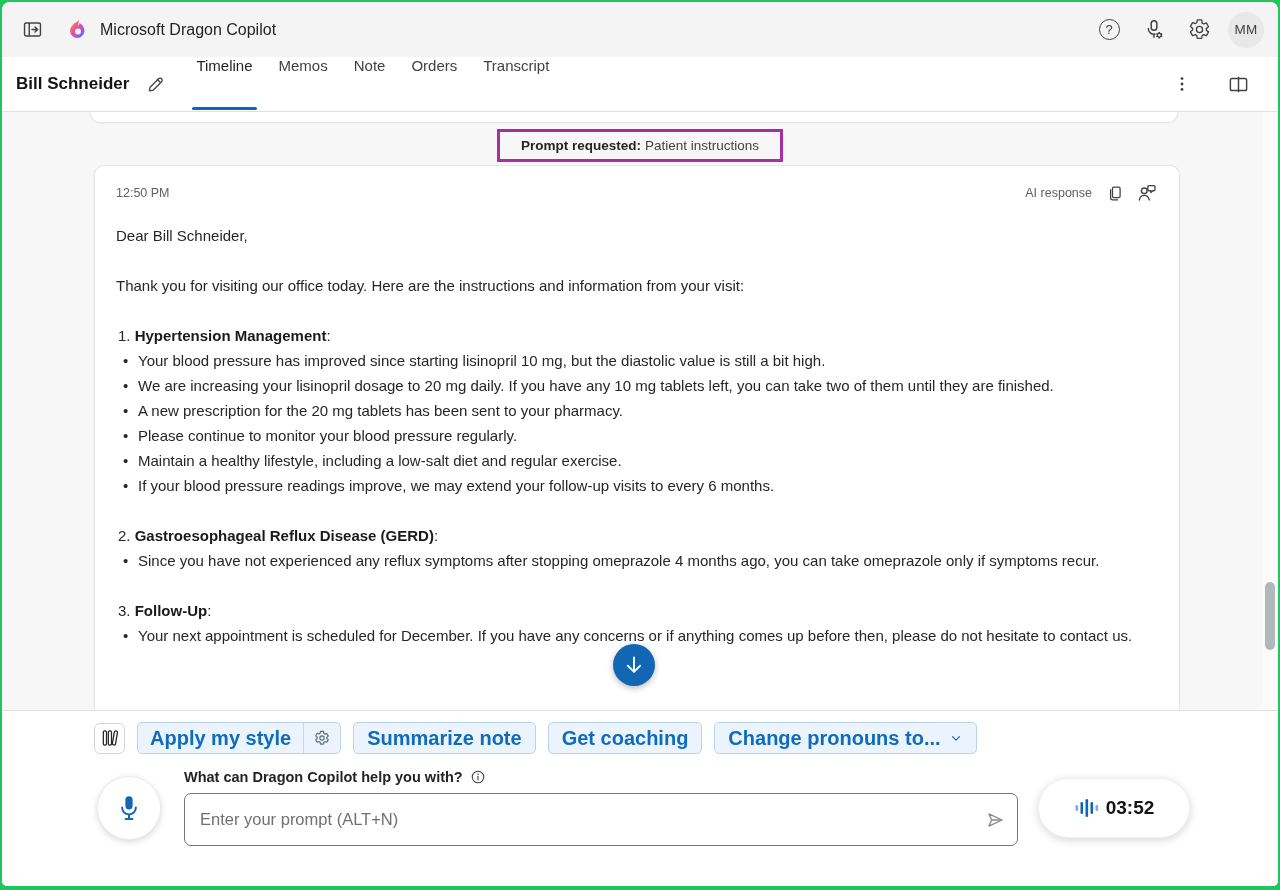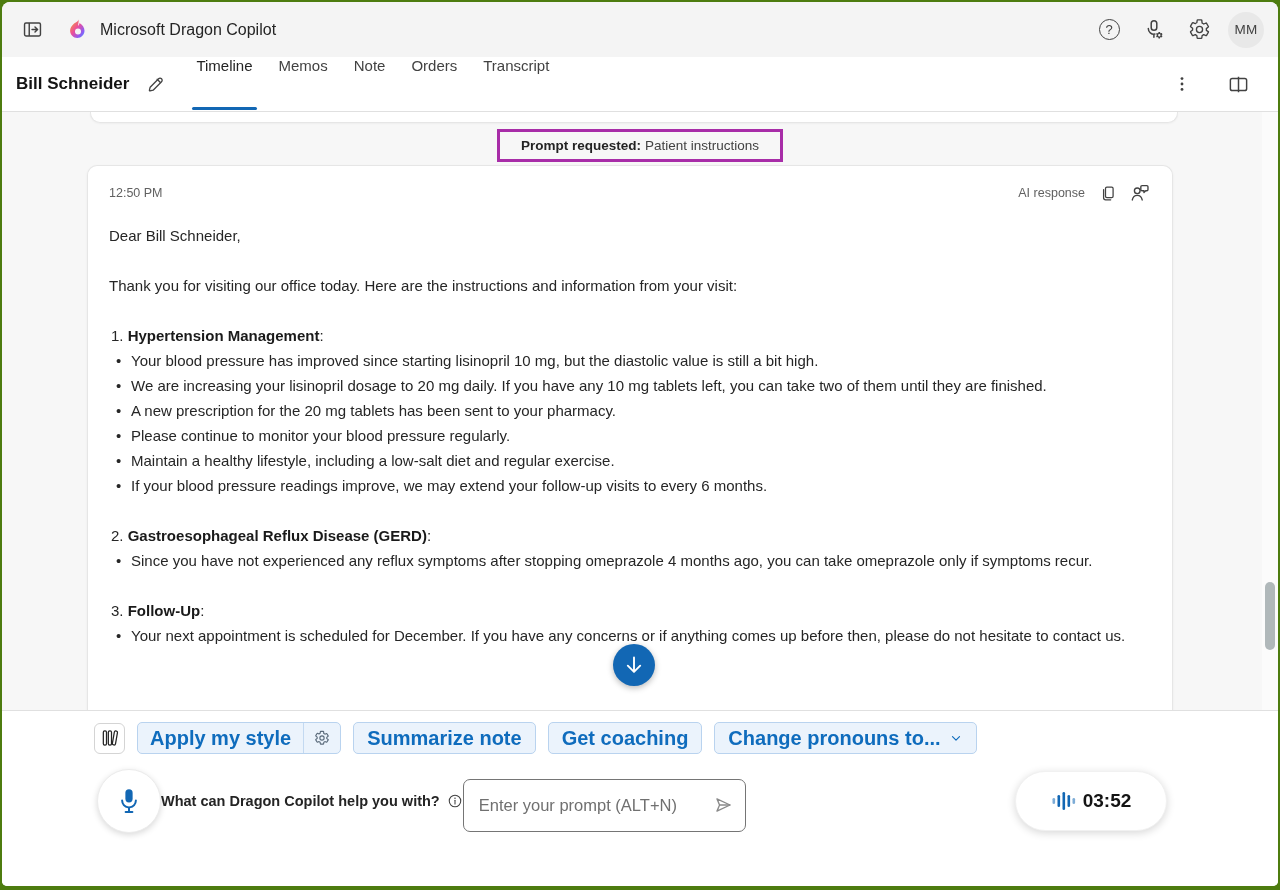--- a/index.html
+++ b/index.html
@@ -2,21 +2,21 @@
 <html><head>
 <meta charset="utf-8">
 <style>
   * { box-sizing: border-box; }
   html,body { margin:0; padding:0; }
   body {
     width:1280px; height:890px; position:relative;
     font-family:"Liberation Sans", sans-serif;
     -webkit-font-smoothing:antialiased;
   }
-  .frame { position:absolute; inset:0; background:#4d7c0f; }
+  .frame { position:absolute; inset:0; background:#22c55e; }
   .window {
     position:absolute; left:2px; top:2px; right:2px; bottom:4px;
     background:#fff; border-radius:8px 8px 5px 5px; overflow:hidden;
     display:flex; flex-direction:column;
   }
 
   
   .topbar { flex:0 0 55px; background:#f4f4f4; display:flex; align-items:center; padding:0 14px; }
   .iconbtn { width:32px; height:32px; display:flex; align-items:center; justify-content:center; border-radius:4px; cursor:pointer; }
   .logo { margin-left:18px; width:24px; height:24px; }
@@ -44,21 +44,21 @@
   
   .content { flex:1 1 auto; position:relative; background:#f7f7f7; overflow:hidden; }
   .prev-card { position:absolute; left:88px; width:1088px; top:0; height:11px; background:#fff;
     border:1px solid #e6e6e6; border-top:none; border-radius:0 0 10px 10px;
     box-shadow:0 1px 2px rgba(0,0,0,.04); }
   .divider-row { position:absolute; top:17px; left:0; right:0; display:flex; justify-content:center; }
   .prompt-box { border:3px solid #a82da8; padding:6px 21px; font-size:13.5px; color:#424242;
     display:flex; gap:4px; align-items:center; }
   .prompt-box b { color:#242424; }
 
-  .card { position:absolute; left:85px; width:1086px; top:53px; bottom:0; background:#fff;
+  .card { position:absolute; left:92px; width:1086px; top:53px; bottom:0; background:#fff;
     border:1px solid #e6e6e6; border-bottom:none; border-radius:10px 10px 0 0;
     box-shadow:0 1px 3px rgba(0,0,0,.05); padding:16px 21px 0; }
   .card-head { display:flex; align-items:center; font-size:12.5px; color:#616161; }
   .card-head .grow { flex:1; }
   .badge { margin-right:14px; }
   .head-icons { display:flex; align-items:center; gap:11px; }
 
   .letter { margin-top:19px; font-size:15px; line-height:25px; color:#262626; }
   .letter p { margin:0 0 25px; }
   .section { margin-bottom:25px; }
@@ -87,21 +87,21 @@
   .split-btn { padding:0; }
   .split-btn .split-label { padding:0 12px; display:flex; align-items:center; height:100%; }
   .split-btn .split-divider { width:1px; height:100%; background:#c3d9f1; }
   .split-btn .split-gear { padding:0 10px; display:flex; align-items:center; height:100%; }
   .chev { margin-left:8px; display:flex; }
 
   .input-row { display:flex; align-items:center; margin-top:15px; padding-left:95px; }
   .mic-btn { width:64px; height:64px; border-radius:50%; background:#fff; border:1px solid #ececec;
     box-shadow:0 2px 6px rgba(0,0,0,.15); display:flex; align-items:center; justify-content:center;
     cursor:pointer; flex:0 0 auto; }
-  .prompt-col { width:834px; display:flex; flex-direction:row; }
+  .prompt-col { margin-left:23px; width:834px; display:flex; flex-direction:column; }
   .prompt-label { display:flex; align-items:center; gap:7px; font-size:14.5px; font-weight:700; color:#242424; }
   .prompt-input-wrap { margin-top:8px; position:relative; height:53px; }
   .prompt-input { width:100%; height:100%; border:1px solid #757575; border-radius:7px;
     padding:0 46px 0 15px; font-size:16.5px; color:#242424; background:#fff;
     font-family:"Liberation Sans", sans-serif; }
   .prompt-input::placeholder { color:#707070; }
   .send-btn { position:absolute; right:11px; top:50%; transform:translateY(-50%); cursor:pointer;
     display:flex; }
   .timer-pill { margin-left:20px; width:152px; height:60px; border-radius:30px; background:#fff;
     border:1px solid #f1f1f1; box-shadow:0 2px 8px rgba(0,0,0,.16); display:flex; align-items:center;

